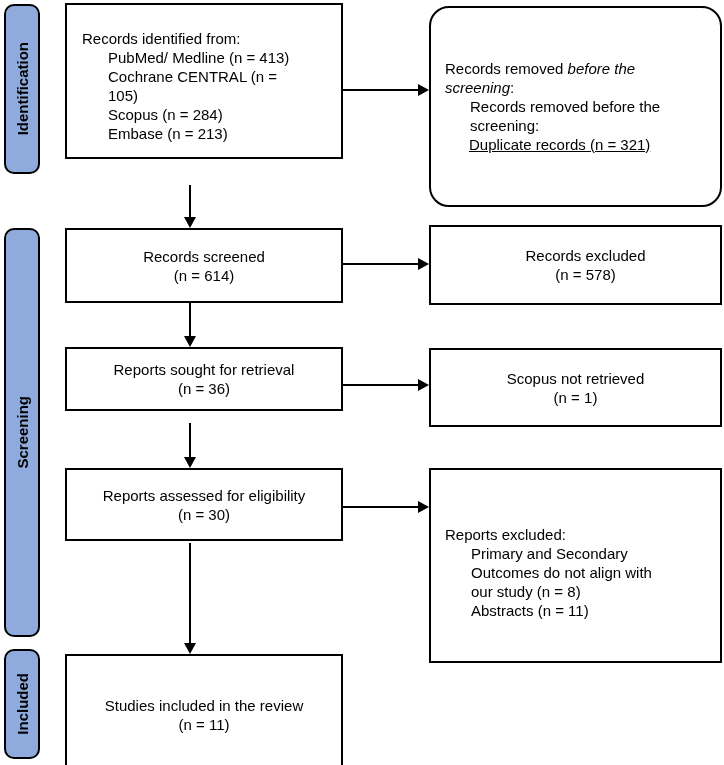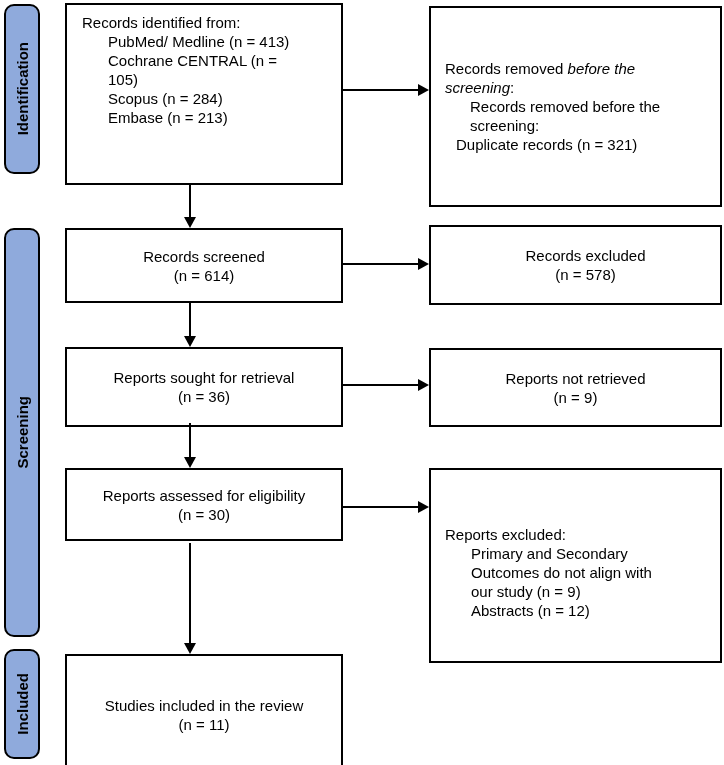--- a/index.html
+++ b/index.html
@@ -57,68 +57,68 @@
   <div class="stage-bar" style="top:4px;height:170px;">
     <span class="stage-label">Identification</span>
   </div>
   <div class="stage-bar" style="top:228px;height:409px;">
     <span class="stage-label">Screening</span>
   </div>
   <div class="stage-bar" style="top:649px;height:110px;">
     <span class="stage-label">Included</span>
   </div>
 
-  <div class="box main-col" style="top:3px;height:182px;padding:8px 40px 0 15px;">
+  <div class="box main-col" style="top:3px;height:156px;padding:24px 40px 0 15px;">
     <div>Records identified from:</div>
     <div class="indent">PubMed/ Medline (n = 413)</div>
     <div class="indent">Cochrane CENTRAL (n = 105)</div>
     <div class="indent">Scopus (n = 284)</div>
     <div class="indent">Embase (n = 213)</div>
   </div>
 
   <div class="box main-col center-box" style="top:228px;height:75px;">
     <div>Records screened</div>
     <div>(n = 614)</div>
   </div>
 
-  <div class="box main-col center-box" style="top:347px;height:80px;">
+  <div class="box main-col center-box" style="top:347px;height:64px;">
     <div>Reports sought for retrieval</div>
     <div>(n = 36)</div>
   </div>
 
   <div class="box main-col center-box" style="top:468px;height:73px;">
     <div>Reports assessed for eligibility</div>
     <div>(n = 30)</div>
   </div>
 
   <div class="box main-col center-box" style="top:654px;height:136px;padding-bottom:14px;">
     <div>Studies included in the review</div>
     <div>(n = 11)</div>
   </div>
 
-  <div class="box right-col list-box" style="top:6px;height:201px;padding:0 35px 0 14px;">
+  <div class="box right-col list-box" style="top:6px;height:201px;padding:0 35px 0 14px;border-radius:20px;">
     <div><span>Records removed </span><i>before the screening</i><span>:</span></div>
     <div class="indent" style="margin-left:25px;">Records removed before the screening:</div>
-    <div class="indent" style="margin-left:11px;">Duplicate records (n = 321)</div>
+    <div class="indent" style="margin-left:24px;text-decoration:underline;">Duplicate records (n = 321)</div>
   </div>
 
   <div class="box right-col center-box" style="top:225px;height:80px;padding-left:20px;">
     <div>Records excluded</div>
     <div>(n = 578)</div>
   </div>
 
   <div class="box right-col center-box" style="top:348px;height:79px;">
-    <div>Reports not retrieved</div>
-    <div>(n = 9)</div>
+    <div>Scopus not retrieved</div>
+    <div>(n = 1)</div>
   </div>
 
   <div class="box right-col list-box" style="top:468px;height:195px;padding:14px 50px 0 14px;">
     <div>Reports excluded:</div>
-    <div class="indent">Primary and Secondary Outcomes do not align with our study (n = 9)</div>
-    <div class="indent">Abstracts (n = 12)</div>
+    <div class="indent">Primary and Secondary Outcomes do not align with our study (n = 8)</div>
+    <div class="indent">Abstracts (n = 11)</div>
   </div>
 
   <div class="vline" style="left:189px;top:185px;height:33px;"></div>
   <div class="head-down" style="left:184px;top:217px;"></div>
 
   <div class="vline" style="left:189px;top:303px;height:34px;"></div>
   <div class="head-down" style="left:184px;top:336px;"></div>
 
   <div class="vline" style="left:189px;top:423px;height:35px;"></div>
   <div class="head-down" style="left:184px;top:457px;"></div>

